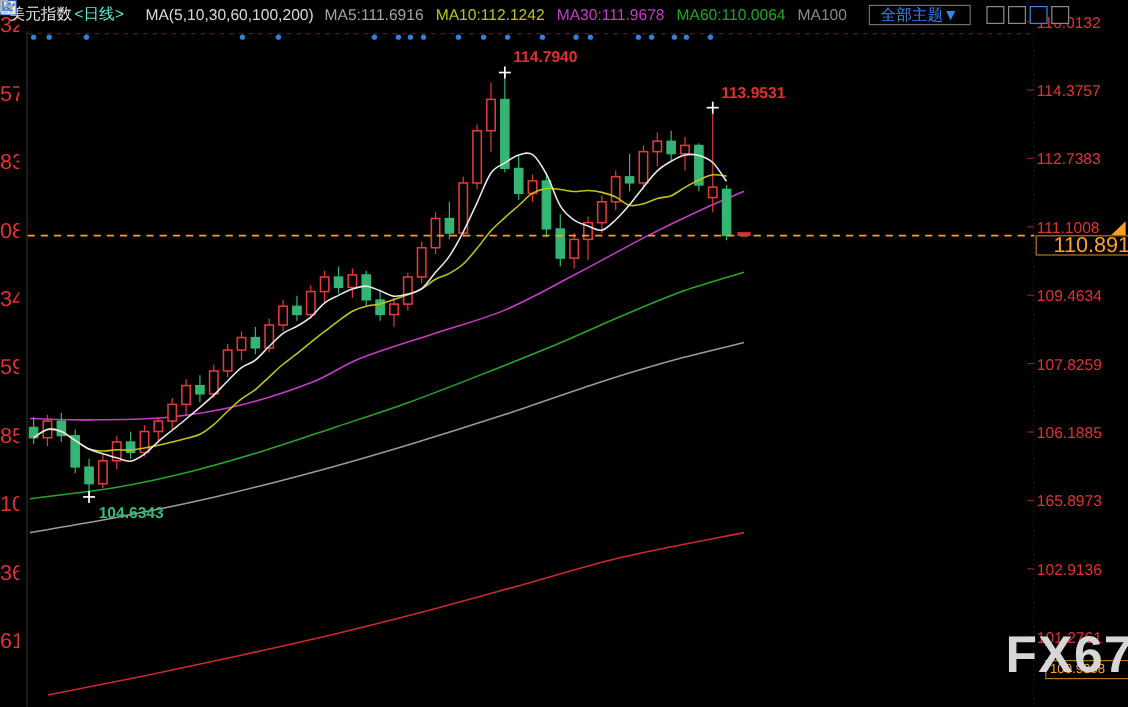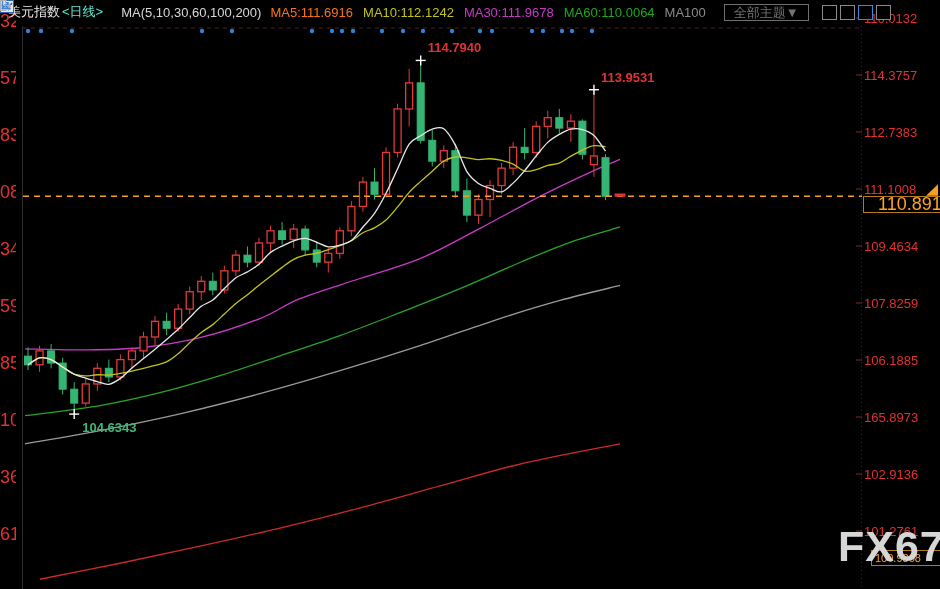--- a/index.html
+++ b/index.html
@@ -3,21 +3,21 @@
 <meta charset="utf-8">
 <style>
   html,body{margin:0;padding:0;background:#000;}
   body{width:940px;height:589px;position:relative;overflow:hidden;
        font-family:"Liberation Sans",sans-serif;-webkit-font-smoothing:antialiased;}
   #topbar{position:absolute;top:0;left:0;width:940px;height:24px;display:flex;
           align-items:center;gap:9px;padding-left:8px;box-sizing:border-box;
           font-size:13px;white-space:nowrap;z-index:5;}
   .tb-text{flex:0 0 auto;}
   #spacer{flex:1 1 auto;}
-  #theme-btn{flex:0 0 auto;border:1px solid #6f6f6f;color:#737373;background:#000;
+  #theme-btn{flex:0 0 auto;border:1px solid #6f6f6f;color:#3b82f6;background:#000;
              font-size:13px;line-height:15px;padding:0 9px;height:17px;
              font-family:"Liberation Sans",sans-serif;cursor:pointer;}
   .tool-btn{flex:0 0 auto;width:15px;height:15px;border:1px solid #8a8a8a;box-sizing:border-box;
             display:flex;align-items:center;justify-content:center;background:#000;padding:0;margin-left:-6px;}
   .tool-btn.active{border-color:#3f86e0;}
   #right-axis div{position:absolute;left:864px;width:74px;font-size:13px;color:#e03232;}
   #left-axis div{position:absolute;left:0;width:16px;font-size:18px;color:#e03232;overflow:hidden;}
   .anno{position:absolute;font-size:13px;font-weight:bold;z-index:3;}
   #current-price-box{position:absolute;left:863px;width:70px;height:15px;border:1px solid #b5791c;
        background:#000;color:#ffa226;font-size:18px;line-height:15px;padding-left:14px;z-index:4;}
@@ -189,21 +189,21 @@
   <span class="tb-text" style="color: rgb(232, 232, 232);">美元指数</span>
   <span class="tb-text" style="margin-left: -7px; color: #5eead4;">&lt;日线&gt;</span>
   <span style="display:flex">
     <svg width="14" height="13">
         <rect x="0.5" y="0.5" width="13" height="12" fill="#e8e8e8" stroke="#2a62b8"></rect>
         <path d="M2 9 L5 5 L8 8 L12 3" stroke="#2a62b8" stroke-width="1.5" fill="none"></path>
       </svg>
   </span>
   <span class="tb-text" style="color:#d8d8d8">MA(5,10,30,60,100,200)</span>
   <span id="ma-values" style="display:flex;gap:10px">
-      <span style="color: #f97316; text-align: center;">MA5:111.6916</span>
+      <span style="color: #a3a3a3; text-align: center;">MA5:111.6916</span>
       <span style="color: rgb(194, 194, 28);">MA10:112.1242</span>
       <span style="color: rgb(199, 59, 199);">MA30:111.9678</span>
       <span style="color: rgb(31, 168, 31);">MA60:110.0064</span>
       <span style="color: rgb(138, 138, 138);">MA100</span>
     </span>
   <span id="spacer"></span>
   <button id="theme-btn">全部主题▼</button>
   <div class="tool-btn" style="margin-left:4px">
     <svg width="11" height="11">
         <path d="M5.5 0 V11 M0 5.5 H11" stroke="#b0b0b0" stroke-width="1.3" stroke-dasharray="2 1.4" fill="none"></path>

